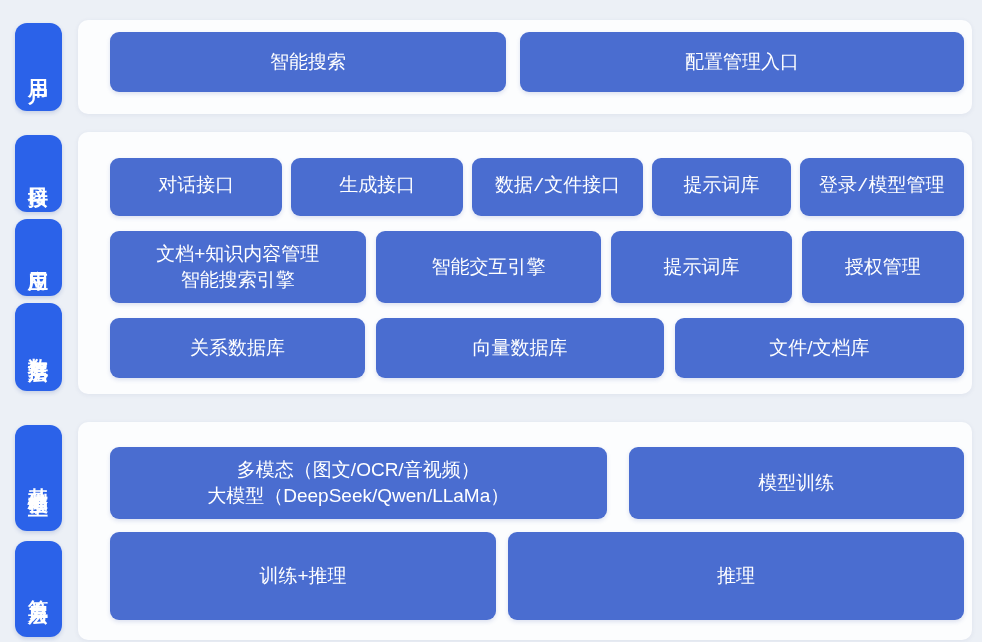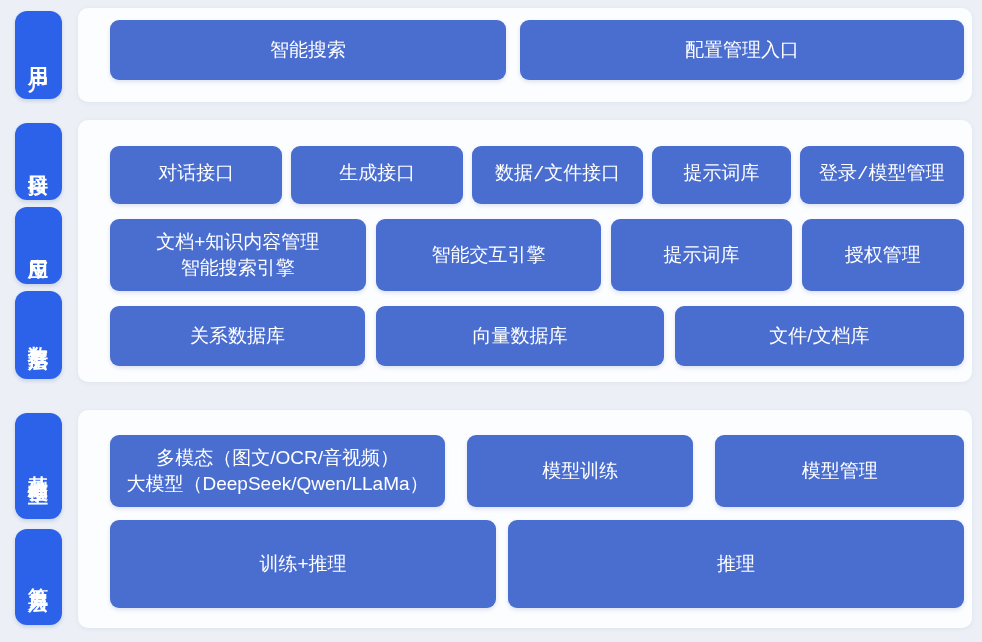--- a/index.html
+++ b/index.html
@@ -3,21 +3,21 @@
 <meta charset="utf-8">
 <style>
   html,body{margin:0;padding:0;}
   body{
     width:982px;height:642px;overflow:hidden;
     background:var(--background,#ecf0f6);
     font-family:"Liberation Sans","DejaVu Sans",sans-serif;
   }
   .canvas{
     box-sizing:border-box;width:982px;height:626px;
-    padding:8px 10px 4px 15px;
+    padding:20px 10px 4px 15px;
   }
   .layer{display:flex;gap:16px;}
   .layer-1{margin-bottom:18px;}
   .layer-2{margin-bottom:28px;}
   .pill-col{
     width:47px;flex:0 0 47px;display:flex;flex-direction:column;
     gap:7px;padding:3px 0;box-sizing:border-box;
   }
   .pill{
     flex:1;background:var(--pill-blue,#2b62e9);border-radius:12px;
@@ -140,23 +140,20 @@
     </div>
     <div class="panel panel-3">
       <div class="row g22 h72">
         <div class="box" style="flex:333">
           <span>多模态（图文/OCR/音视频）</span>
           <span>大模型（DeepSeek/Qwen/LLaMa）</span>
         </div>
         <div class="box" style="flex:225">
           <span>模型训练</span>
         </div>
-        <div class="box" style="flex:247">
-          <span>模型管理</span>
-        </div>
       </div>
       <div class="row g12 h88">
         <div class="box" style="flex:385">
           <span>训练+推理</span>
         </div>
         <div class="box" style="flex:455">
           <span>推理</span>
         </div>
       </div>
     </div>

